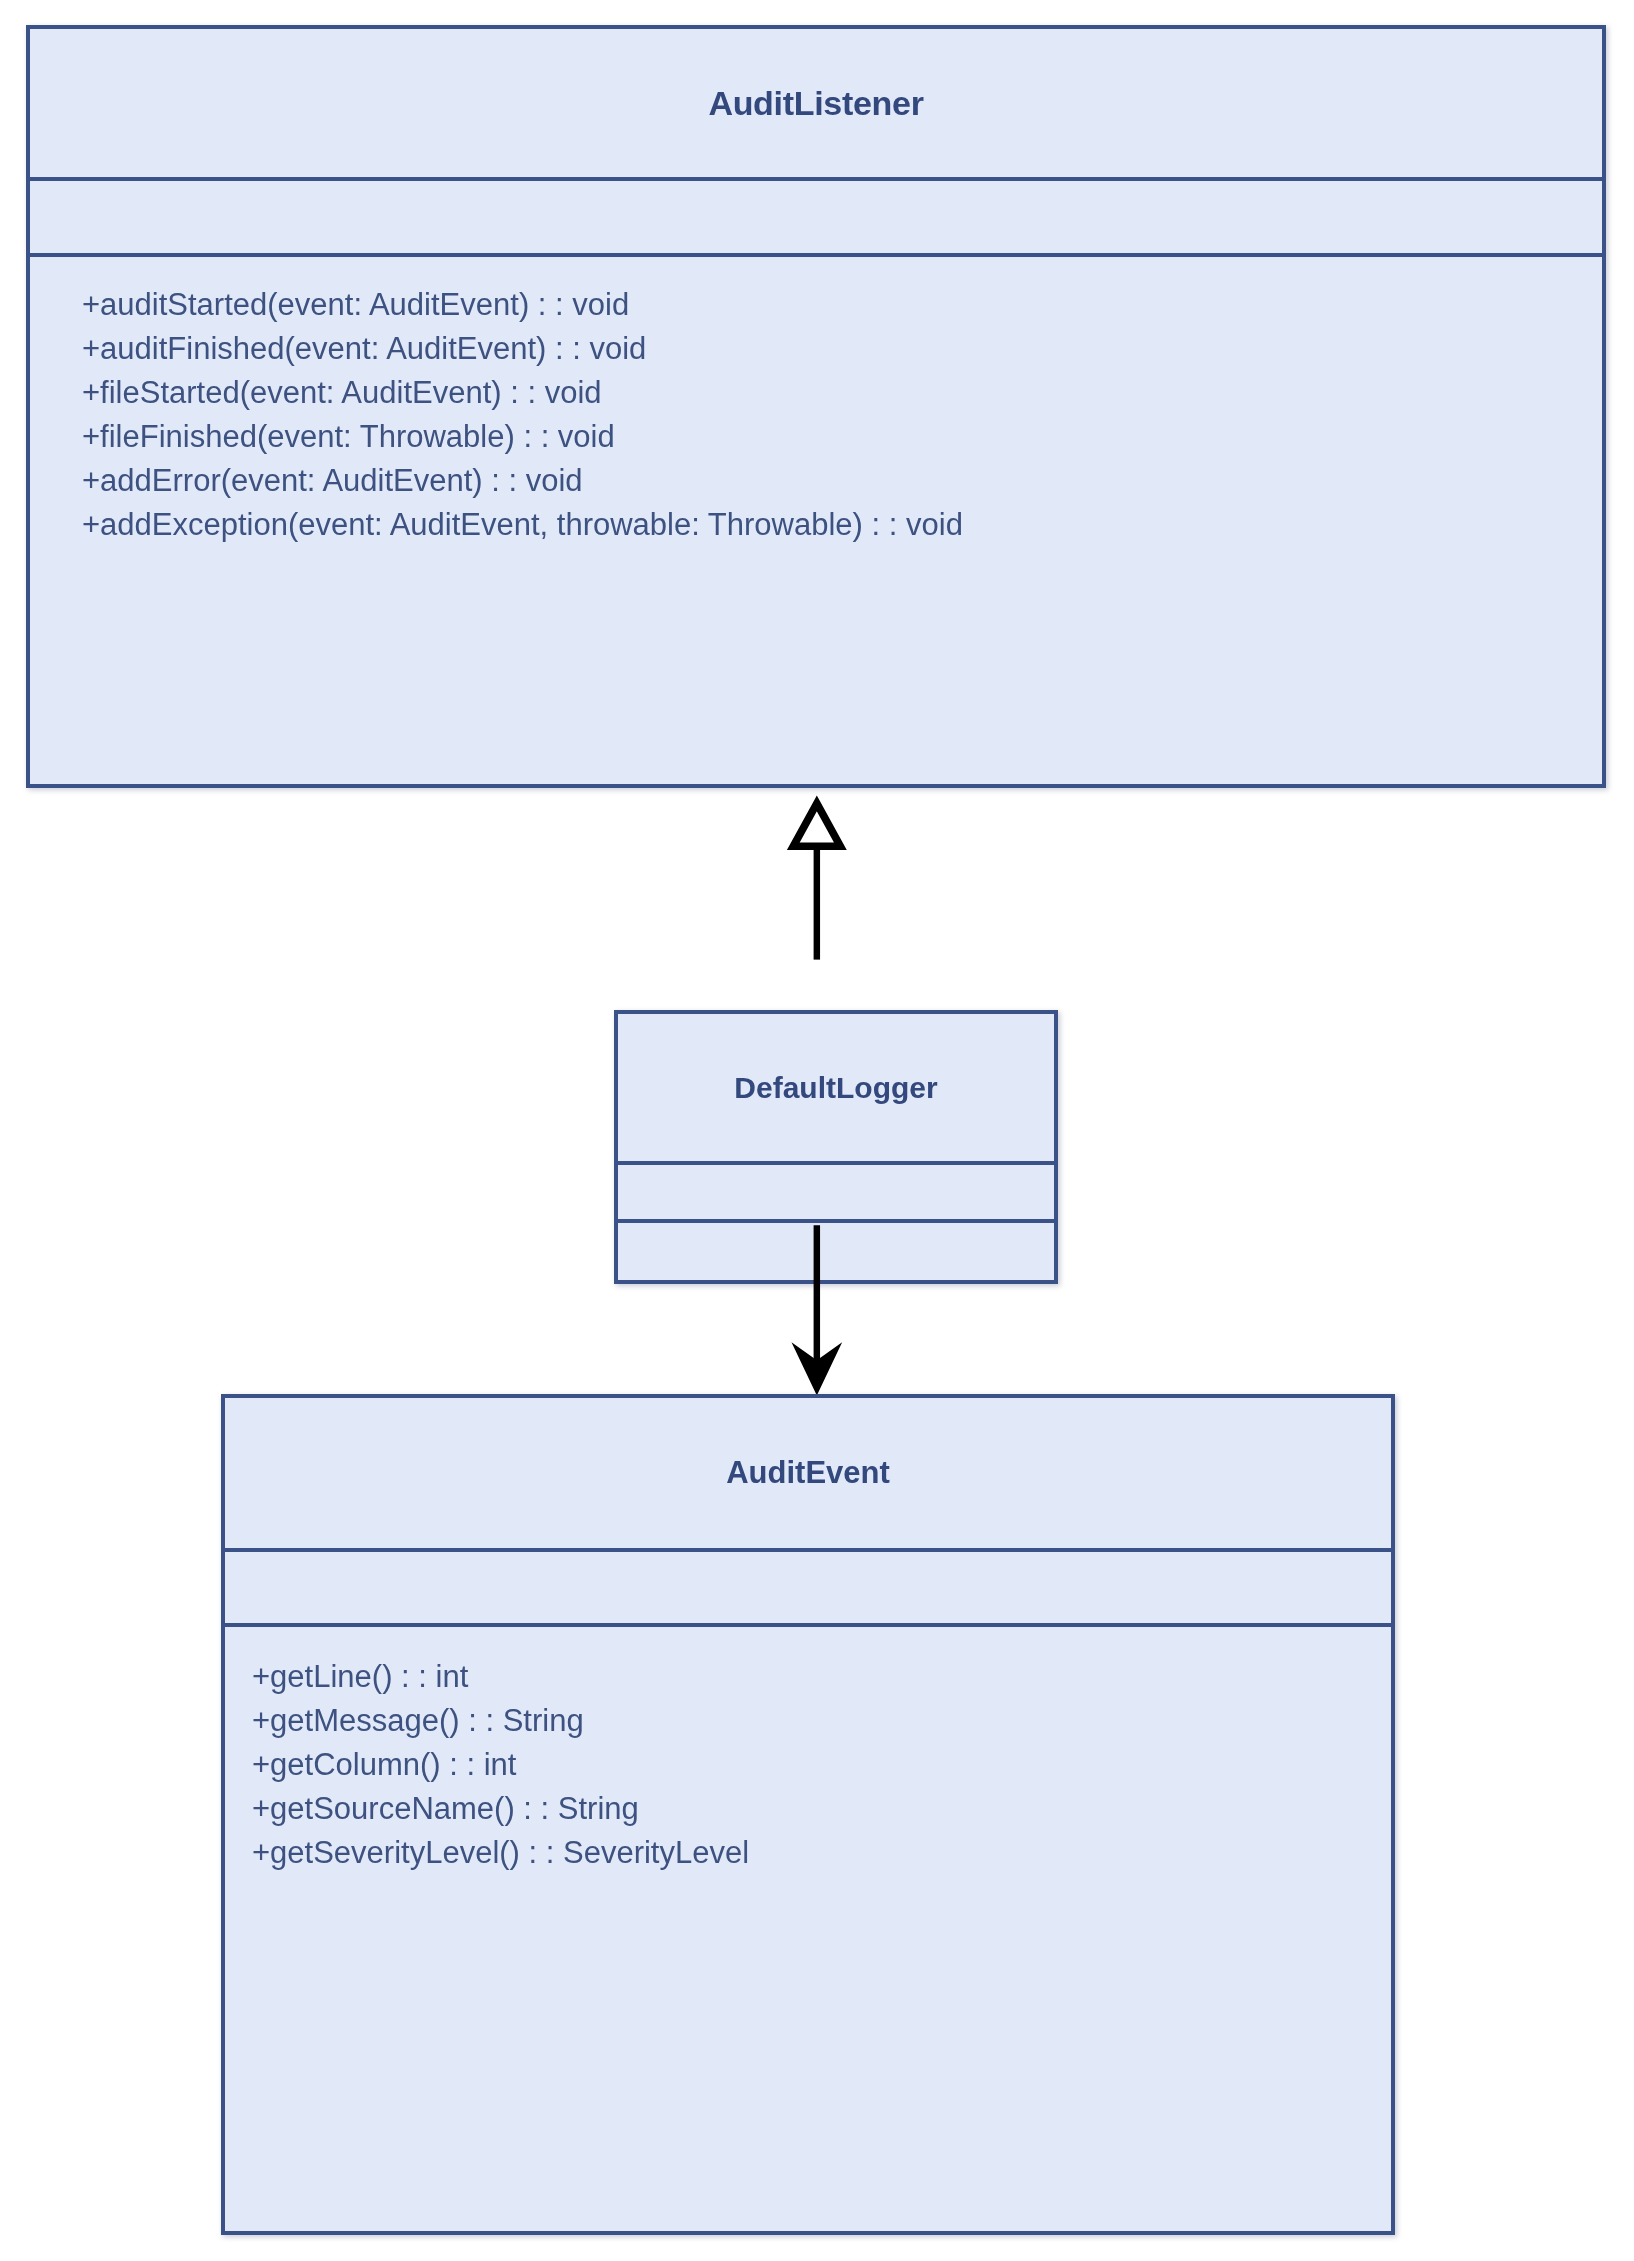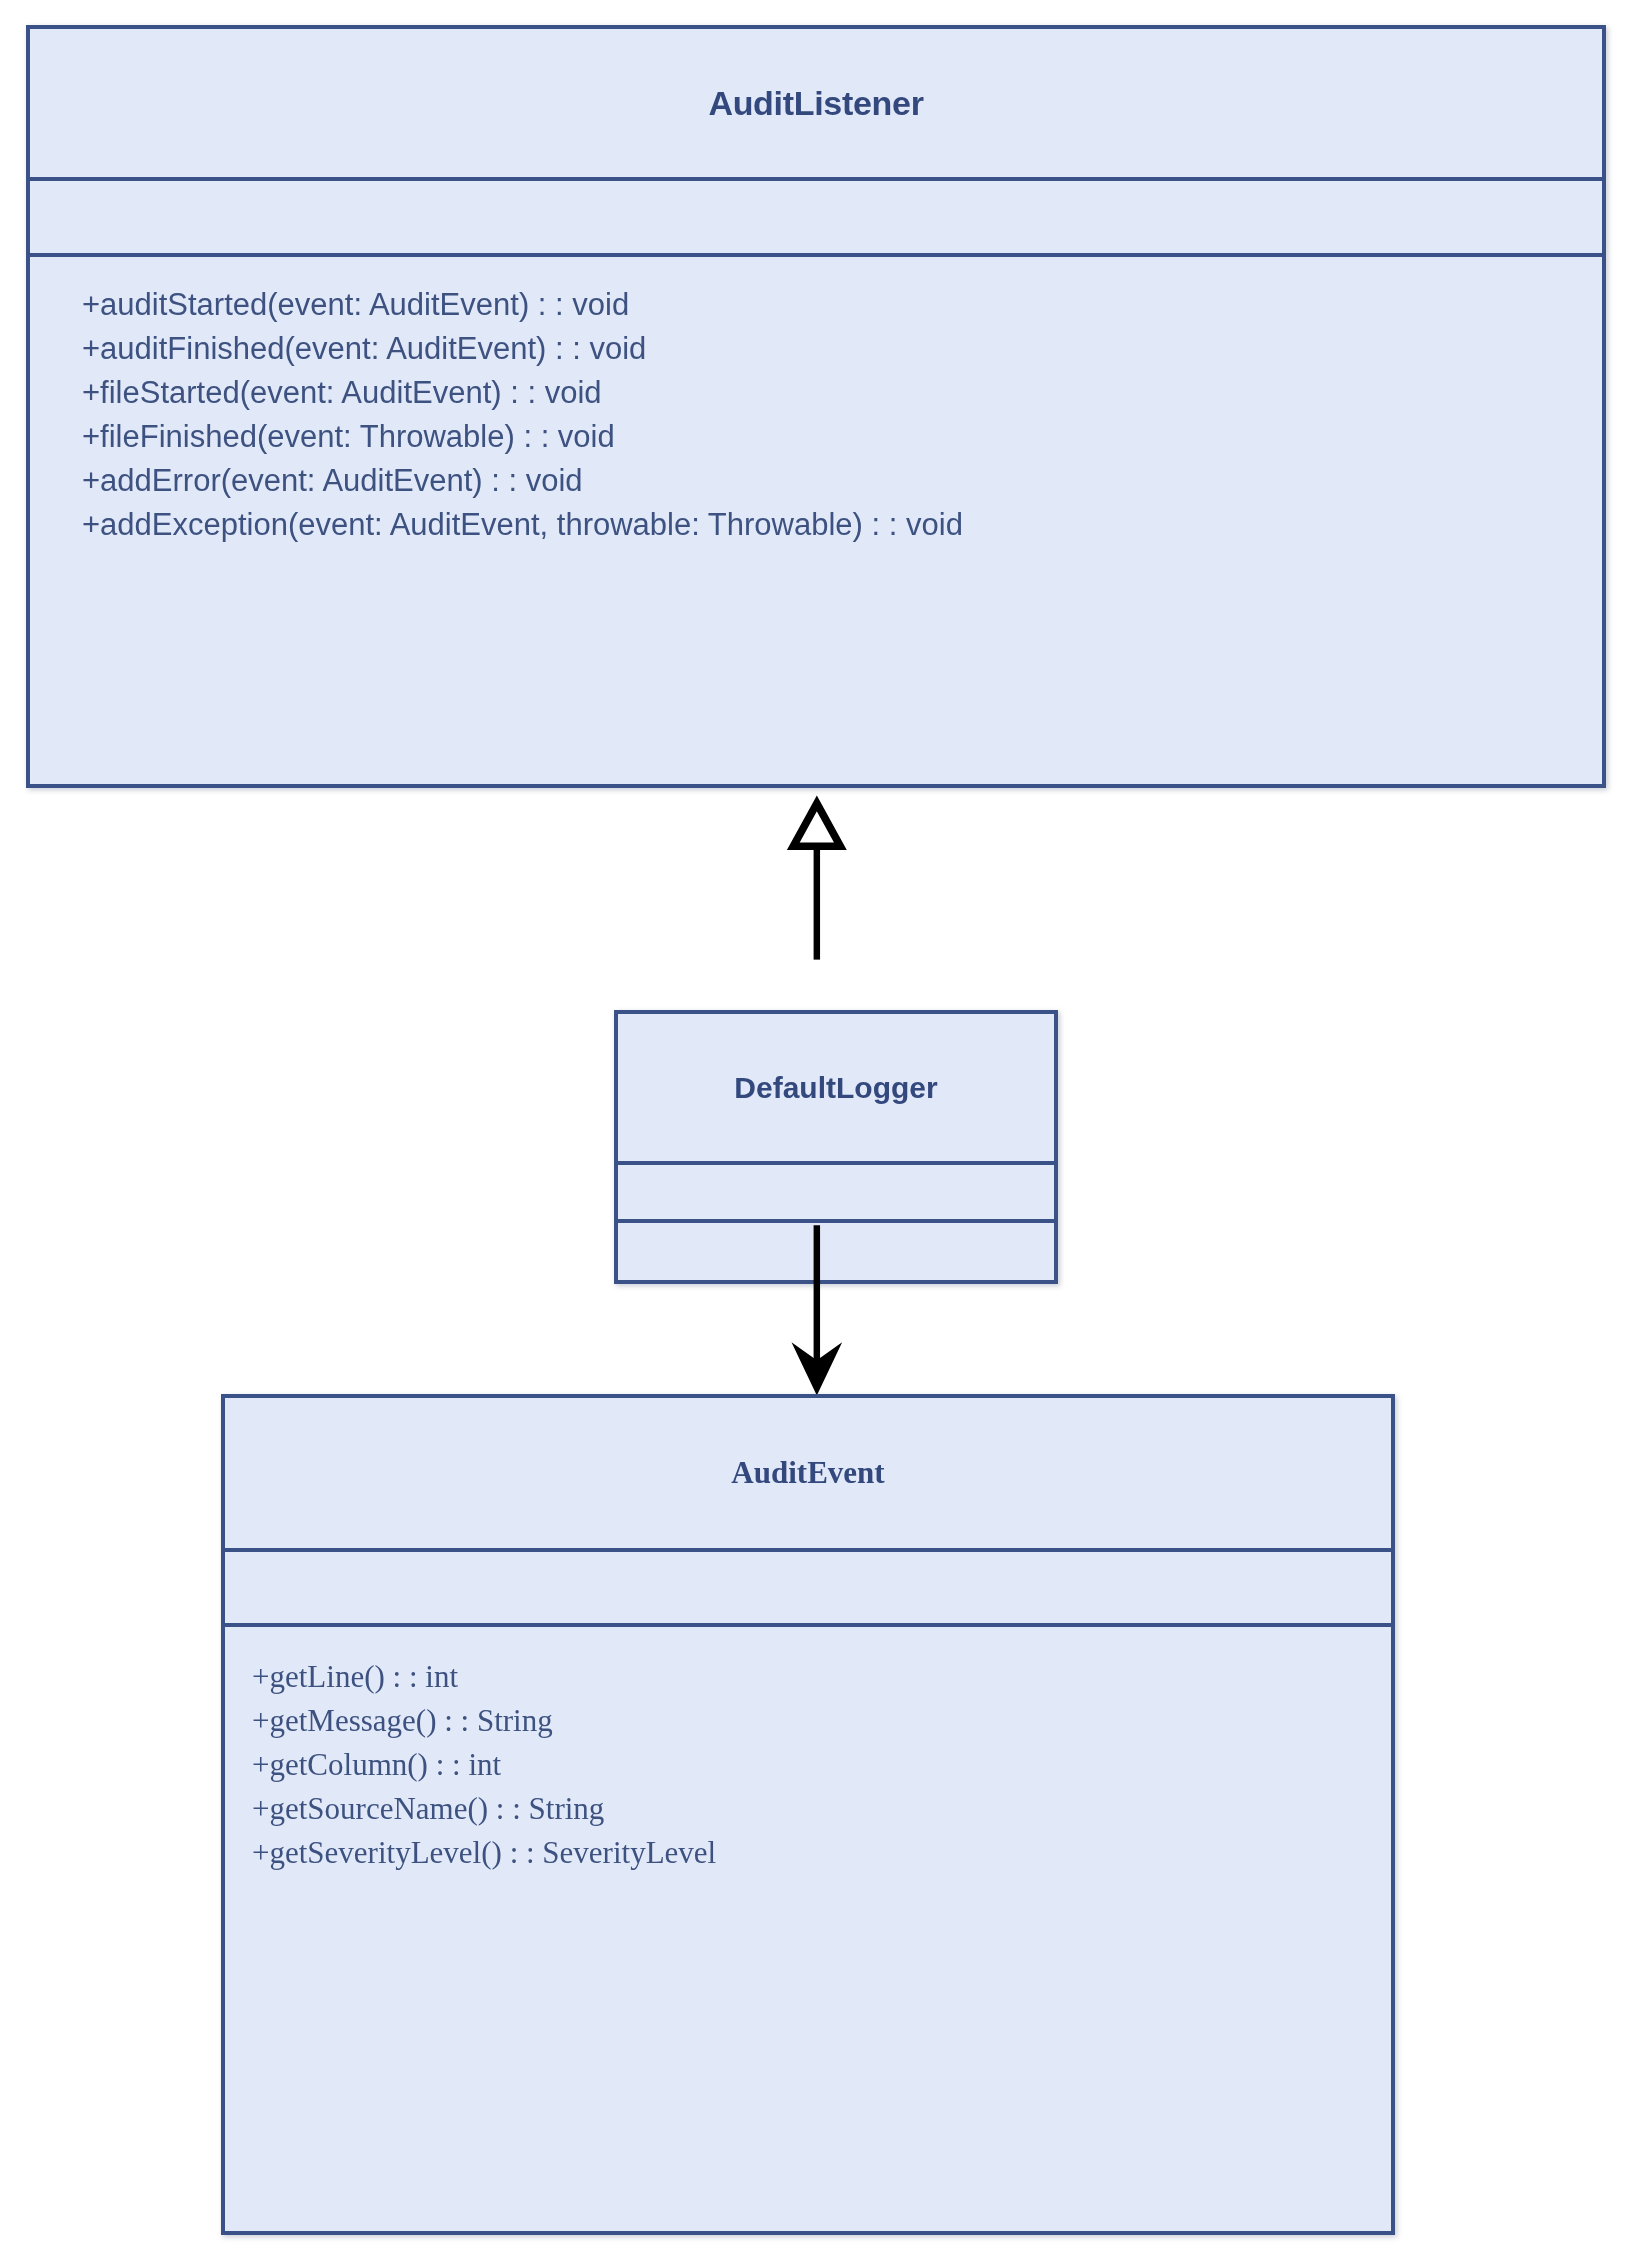--- a/index.html
+++ b/index.html
@@ -87,21 +87,20 @@
   }
   #box-defaultlogger .uml-attrs { height: 62px; }
   #box-defaultlogger .uml-methods { height: 57px; }
 
   
   #box-auditevent {
     left: 221px;
     top: 1394px;
     width: 1174px;
     height: 841px;
-    font-family: Liberation Serif, serif;
   }
   #box-auditevent .uml-title {
     height: 150px;
     font-size: 31px;
   }
   #box-auditevent .uml-attrs { height: 79px; }
   #box-auditevent .uml-methods {
     padding: 28px 0 0 27px;
     font-size: 31px;
     line-height: 44px;

